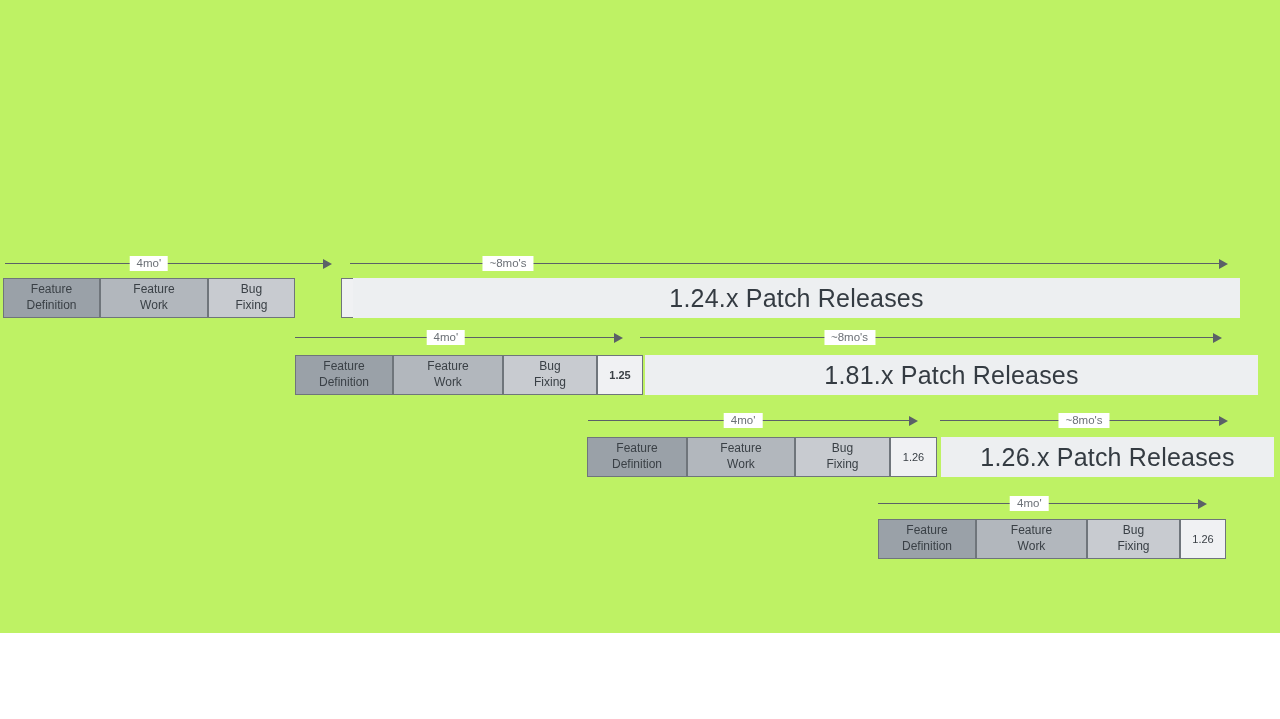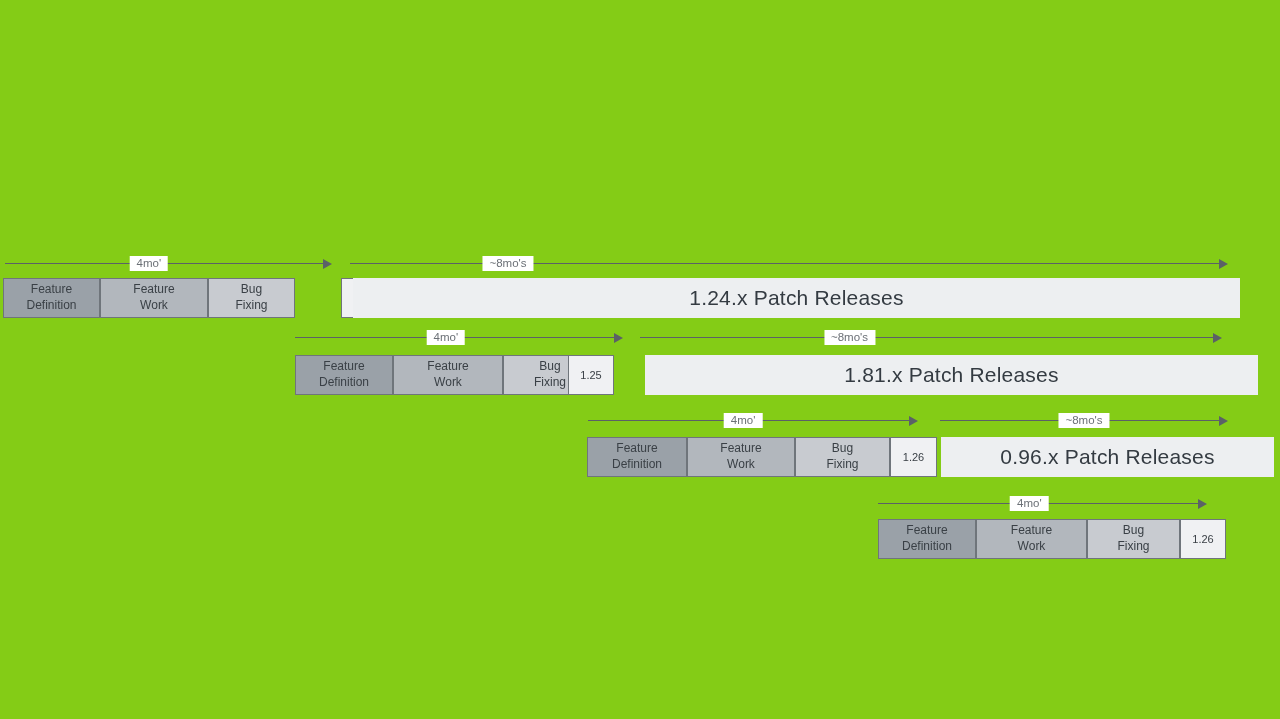--- a/index.html
+++ b/index.html
@@ -1,17 +1,17 @@
 <!DOCTYPE html>
 <html><head>
 <meta charset="utf-8">
 <style>
   html,body { margin:0; padding:0; background:#ffffff; }
   .canvas {
-    position:relative; width:1280px; height:719px; background:#84cc16;
+    position:relative; width:1280px; height:633px; background:#bef264;
     font-family:"Liberation Sans", sans-serif; overflow:hidden;
   }
   
   .arrow { position:absolute; height:14px; }
   .arrow-line {
     position:absolute; left:0; right:4px; top:5px;
     border-top:1.6px solid #5b6167;
   }
   .arrow-head {
     position:absolute; right:0; top:1px; width:0; height:0;
@@ -34,21 +34,21 @@
   }
   .fd  { background:#9aa1a8; }
   .fw  { background:#b2b7bd; }
   .bf  { background:#c8cbd0; }
   .ver { background:#f0f1f3; font-size:11px; white-space:nowrap; }
   
   .bar {
     position:absolute; height:40px; box-sizing:border-box;
     background:#edeff1;
     display:flex; align-items:center; justify-content:center;
-    font-size:21px; color:#343b42; letter-spacing:0.2px; white-space:nowrap;
+    font-size:25px; color:#343b42; letter-spacing:0.2px; white-space:nowrap;
   }
 </style>
 </head>
 <body>
 
 <div class="canvas">
 
   <div>
     <div class="arrow" style="left:5px; top:258px; width:327px;">
       <span class="arrow-line"></span>
@@ -80,21 +80,21 @@
       <span class="arrow-line"></span>
       <span class="arrow-head"></span>
       <span class="arrow-label" style="left:36%;">~8mo's</span>
     </div>
     <div class="pbox fd" style="left:295px; top:355px; width:98px;">Feature
 Definition</div>
     <div class="pbox fw" style="left:393px; top:355px; width:110px;">Feature
 Work</div>
     <div class="pbox bf" style="left:503px; top:355px; width:94px;">Bug
 Fixing</div>
-    <div class="pbox ver" style="left:568px; top:355px; width:46px;">1.25</div>
+    <div class="pbox ver" style="left:597px; top:355px; width:46px;font-weight:bold;">1.25</div>
     <div class="bar" style="left:645px; top:355px; width:613px;">1.81.x Patch Releases</div>
   </div>
 
   <div>
     <div class="arrow" style="left:588px; top:415px; width:330px;">
       <span class="arrow-line"></span>
       <span class="arrow-head"></span>
       <span class="arrow-label" style="left:47%;">4mo'</span>
     </div>
     <div class="arrow" style="left:940px; top:415px; width:288px;">
@@ -102,21 +102,21 @@
       <span class="arrow-head"></span>
       <span class="arrow-label" style="left:50%;">~8mo's</span>
     </div>
     <div class="pbox fd" style="left:587px; top:437px; width:100px;">Feature
 Definition</div>
     <div class="pbox fw" style="left:687px; top:437px; width:108px;">Feature
 Work</div>
     <div class="pbox bf" style="left:795px; top:437px; width:95px;">Bug
 Fixing</div>
     <div class="pbox ver" style="left:890px; top:437px; width:47px;">1.26</div>
-    <div class="bar" style="left:941px; top:437px; width:333px;">0.96.x Patch Releases</div>
+    <div class="bar" style="left:941px; top:437px; width:333px;">1.26.x Patch Releases</div>
   </div>
 
   <div>
     <div class="arrow" style="left:878px; top:498px; width:329px;">
       <span class="arrow-line"></span>
       <span class="arrow-head"></span>
       <span class="arrow-label" style="left:46%;">4mo'</span>
     </div>
     <div class="pbox fd" style="left:878px;  top:519px; width:98px;">Feature
 Definition</div>

